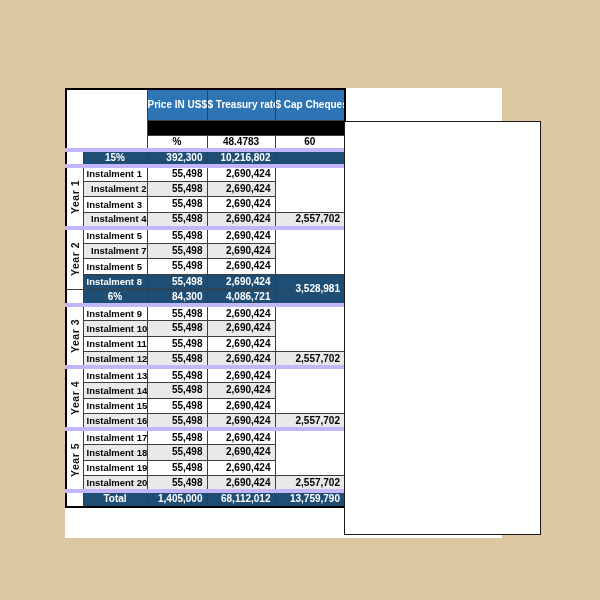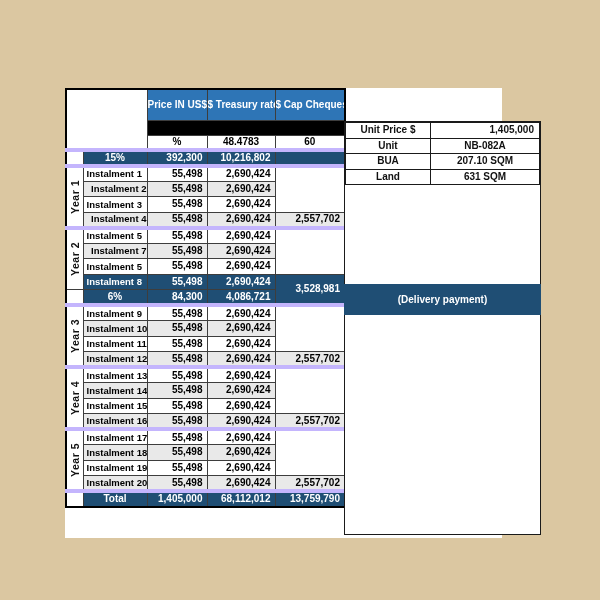--- a/index.html
+++ b/index.html
@@ -225,41 +225,16 @@
         <td class="sliver"></td>
         <td class="navy ctr">Total</td>
         <td class="navy num">1,405,000</td>
         <td class="navy num">68,112,012</td>
         <td class="navy num">13,759,790</td>
       </tr>
     </tbody>
       </table>
 
     <div class="info-panel">
-      <table class="info">
-        <colgroup>
-            <col style="width:85px">
-            <col>
-          </colgroup>
-        <tbody>
-            <tr>
-          <td class="info-label">Unit Price $</td>
-          <td class="info-value right">1,405,000</td>
-        </tr>
-        <tr>
-          <td class="info-label">Unit</td>
-          <td class="info-value">NB-082A</td>
-        </tr>
-        <tr>
-          <td class="info-label">BUA</td>
-          <td class="info-value">207.10 SQM</td>
-        </tr>
-        <tr>
-          <td class="info-label">Land</td>
-          <td class="info-value">631 SQM</td>
-        </tr>
-      </tbody>
-        </table>
-      <div class="banner">(Delivery payment)</div>
     </div>
 
   </div>
 </div>
 
 </body></html>

